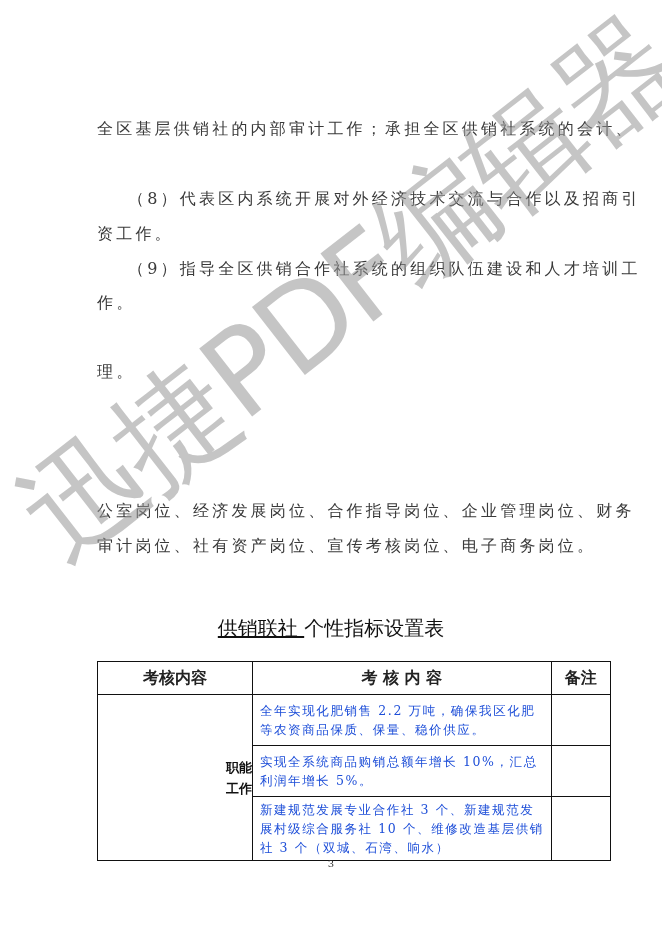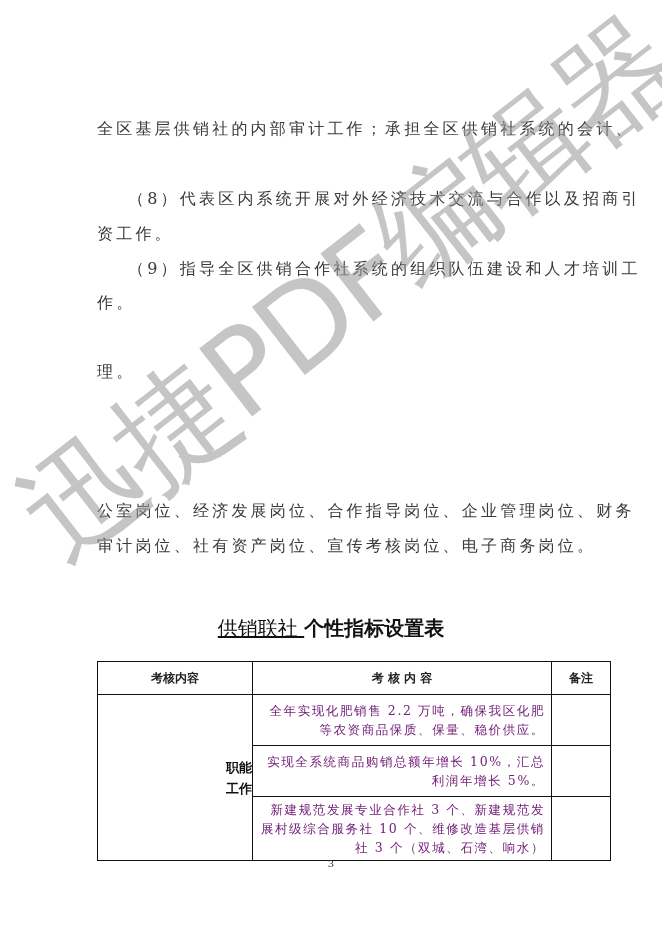--- a/index.html
+++ b/index.html
@@ -8,32 +8,32 @@
     .page { position: absolute; left: 0; top: 0; width: 662px; height: 716px; background: #fff; }
     .line { position: absolute; left: 97px; font-size: 16px; letter-spacing: 3.2px; white-space: nowrap; color: #3a3a3a; }
     .indent { left: 128px; }
     .heading-bold { position: absolute; left: 132px; font-size: 16px; font-weight: bold; color: #111;
                     font-family: "DejaVu Sans", sans-serif; letter-spacing: 1px; }
     .section-title { position: absolute; left: 133px; font-size: 17px; color: #111;
                      font-family: "Liberation Sans", "DejaVu Sans", sans-serif; letter-spacing: 0.5px; }
     .table-title { position: absolute; top: 615px; left: 0; width: 662px; text-align: center; font-size: 20px;
                    font-family: "DejaVu Sans", sans-serif; color: #111; }
     .table-title .u { text-decoration: underline; font-weight: normal; }
-    .table-title .b { font-weight: bold; }
+    .table-title .b { font-weight: normal; }
     table.kpi { position: absolute; left: 97px; top: 661px; width: 514px; border-collapse: collapse; }
     table.kpi td, table.kpi th { border: 1.3px solid #111; padding: 0; vertical-align: middle; }
-    table.kpi th { height: 32px; font-size: 12px; font-weight: bold; color: #222;
+    table.kpi th { height: 32px; font-size: 16px; font-weight: bold; color: #222;
                    font-family: "DejaVu Sans", sans-serif; }
     .c1 { width: 134px; }
     .c2 { width: 316px; }
     .c3 { width: 64px; }
     .cat { font-size: 13px; font-weight: bold; color: #111; font-family: "DejaVu Sans", sans-serif;
            padding-left: 34px !important; line-height: 21px; text-align: right; }
-    .cell-text { font-size: 12.5px; line-height: 19px; color: #701a75; padding: 3px 6px 3px 7px !important;
-                 letter-spacing: 1.6px; text-align: right; }
+    .cell-text { font-size: 12.5px; line-height: 19px; color: #1d4ed8; padding: 3px 6px 3px 7px !important;
+                 letter-spacing: 1.6px; text-align: left; }
     .r1 td { height: 44px; }
     .r2 td { height: 44px; }
     .r3 td { height: 55px; }
     .page-num { position: absolute; top: 858px; left: 0; width: 662px; text-align: center; font-size: 10px; color: #333; }
     .watermark { position: absolute; left: -10px; top: 470px; font-size: 118px; color: rgba(150,150,150,0.55);
                  transform: rotate(-38deg); transform-origin: left top; white-space: nowrap;
                  font-family: "DejaVu Sans", sans-serif; letter-spacing: -4px; pointer-events: none; }
   </style>
 </head>
 <body>

